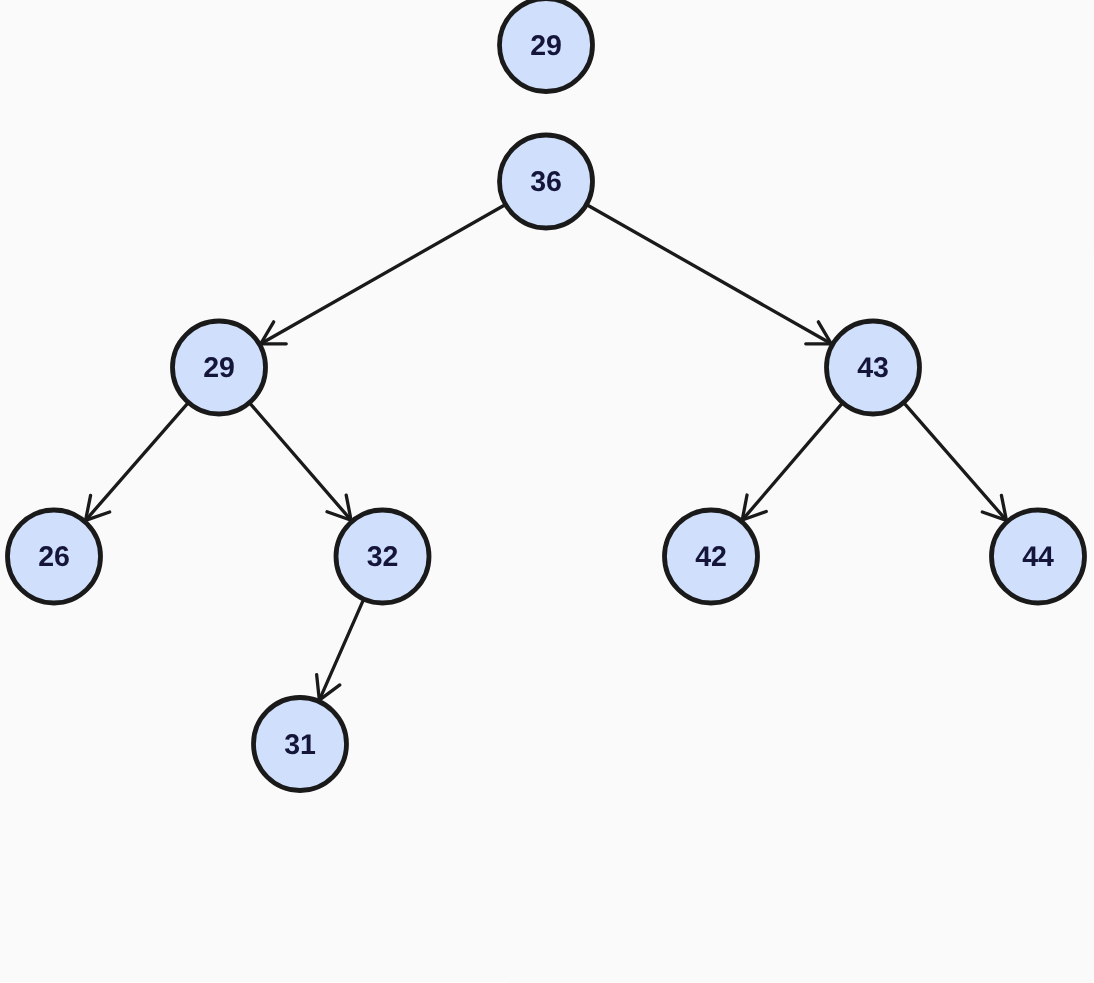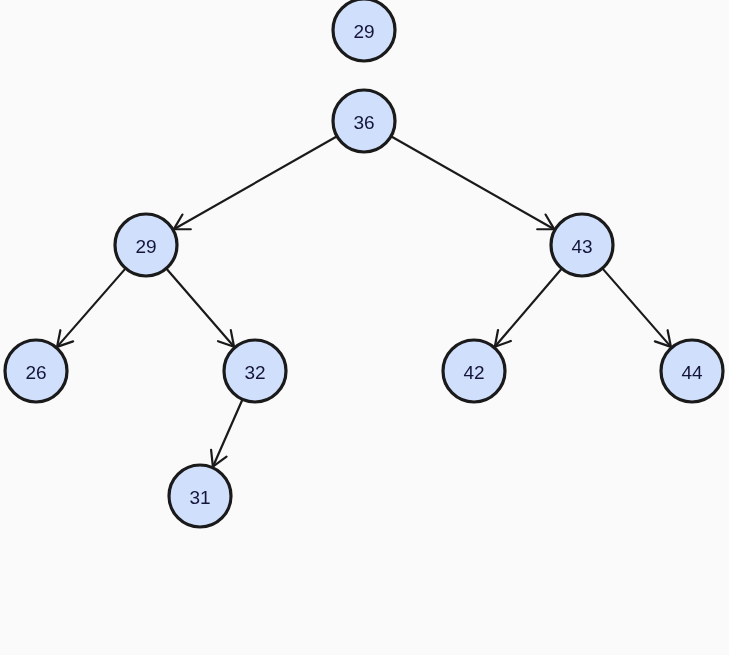--- a/index.html
+++ b/index.html
@@ -11,20 +11,21 @@
     width: 729px;
     height: 655px;
     overflow: hidden;
     font-family: "Liberation Sans", sans-serif;
   }
   #tree-canvas {
     position: relative;
     width: 729px;
     height: 655px;
     background: #fafafa;
+    font-weight: bold;
   }
   #tree-svg {
     position: absolute;
     top: 0;
     left: 0;
     width: 729px;
     height: 655px;
     display: block;
   }
   .edge-line {

